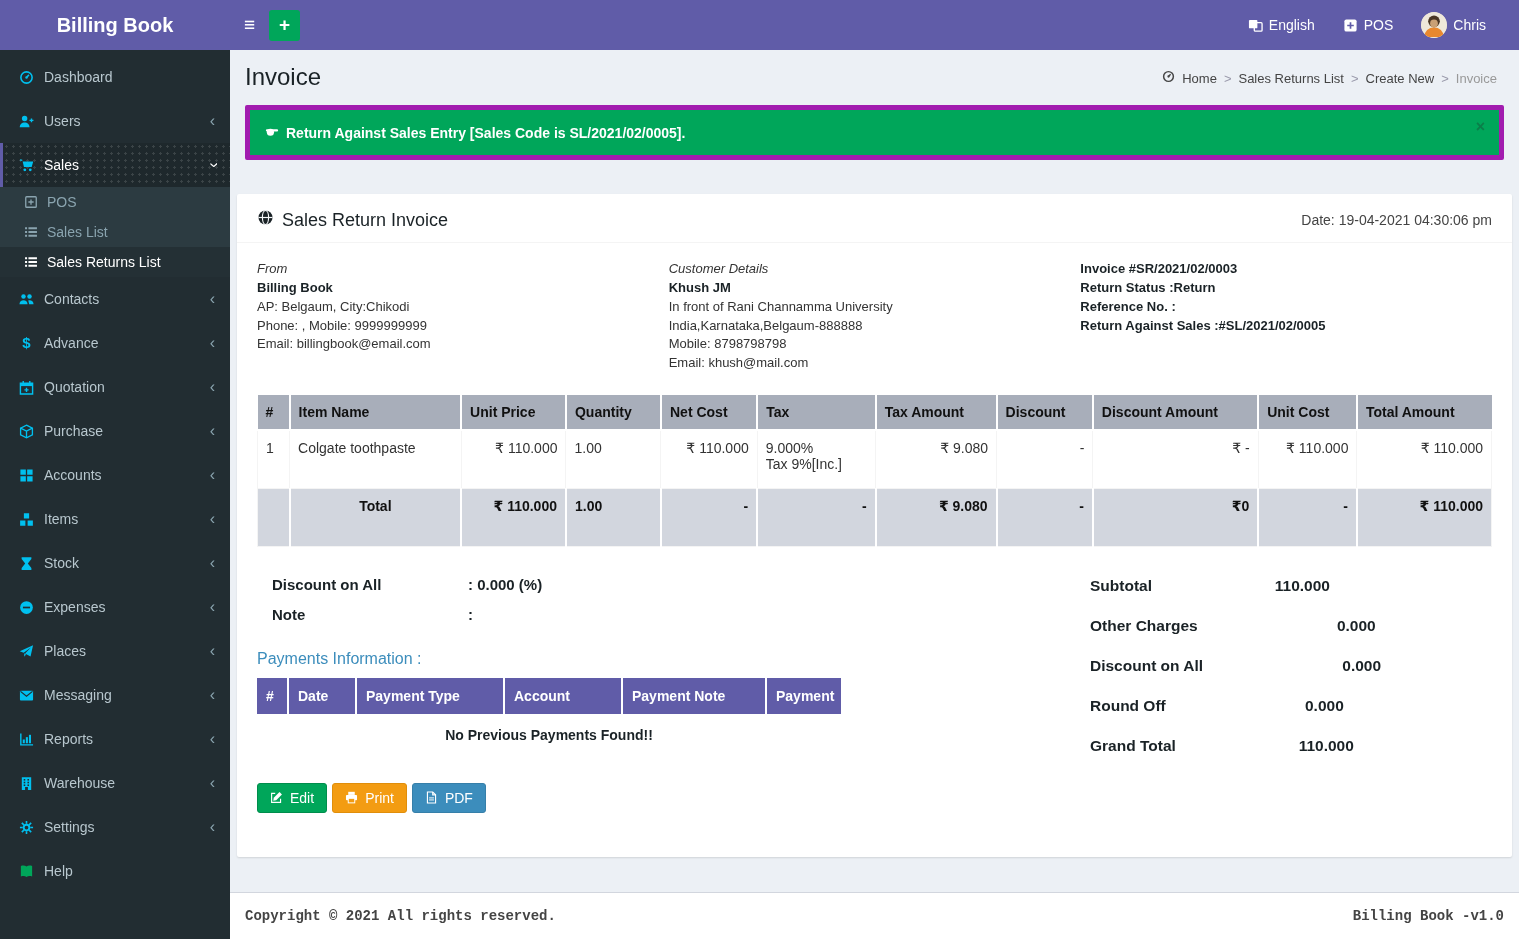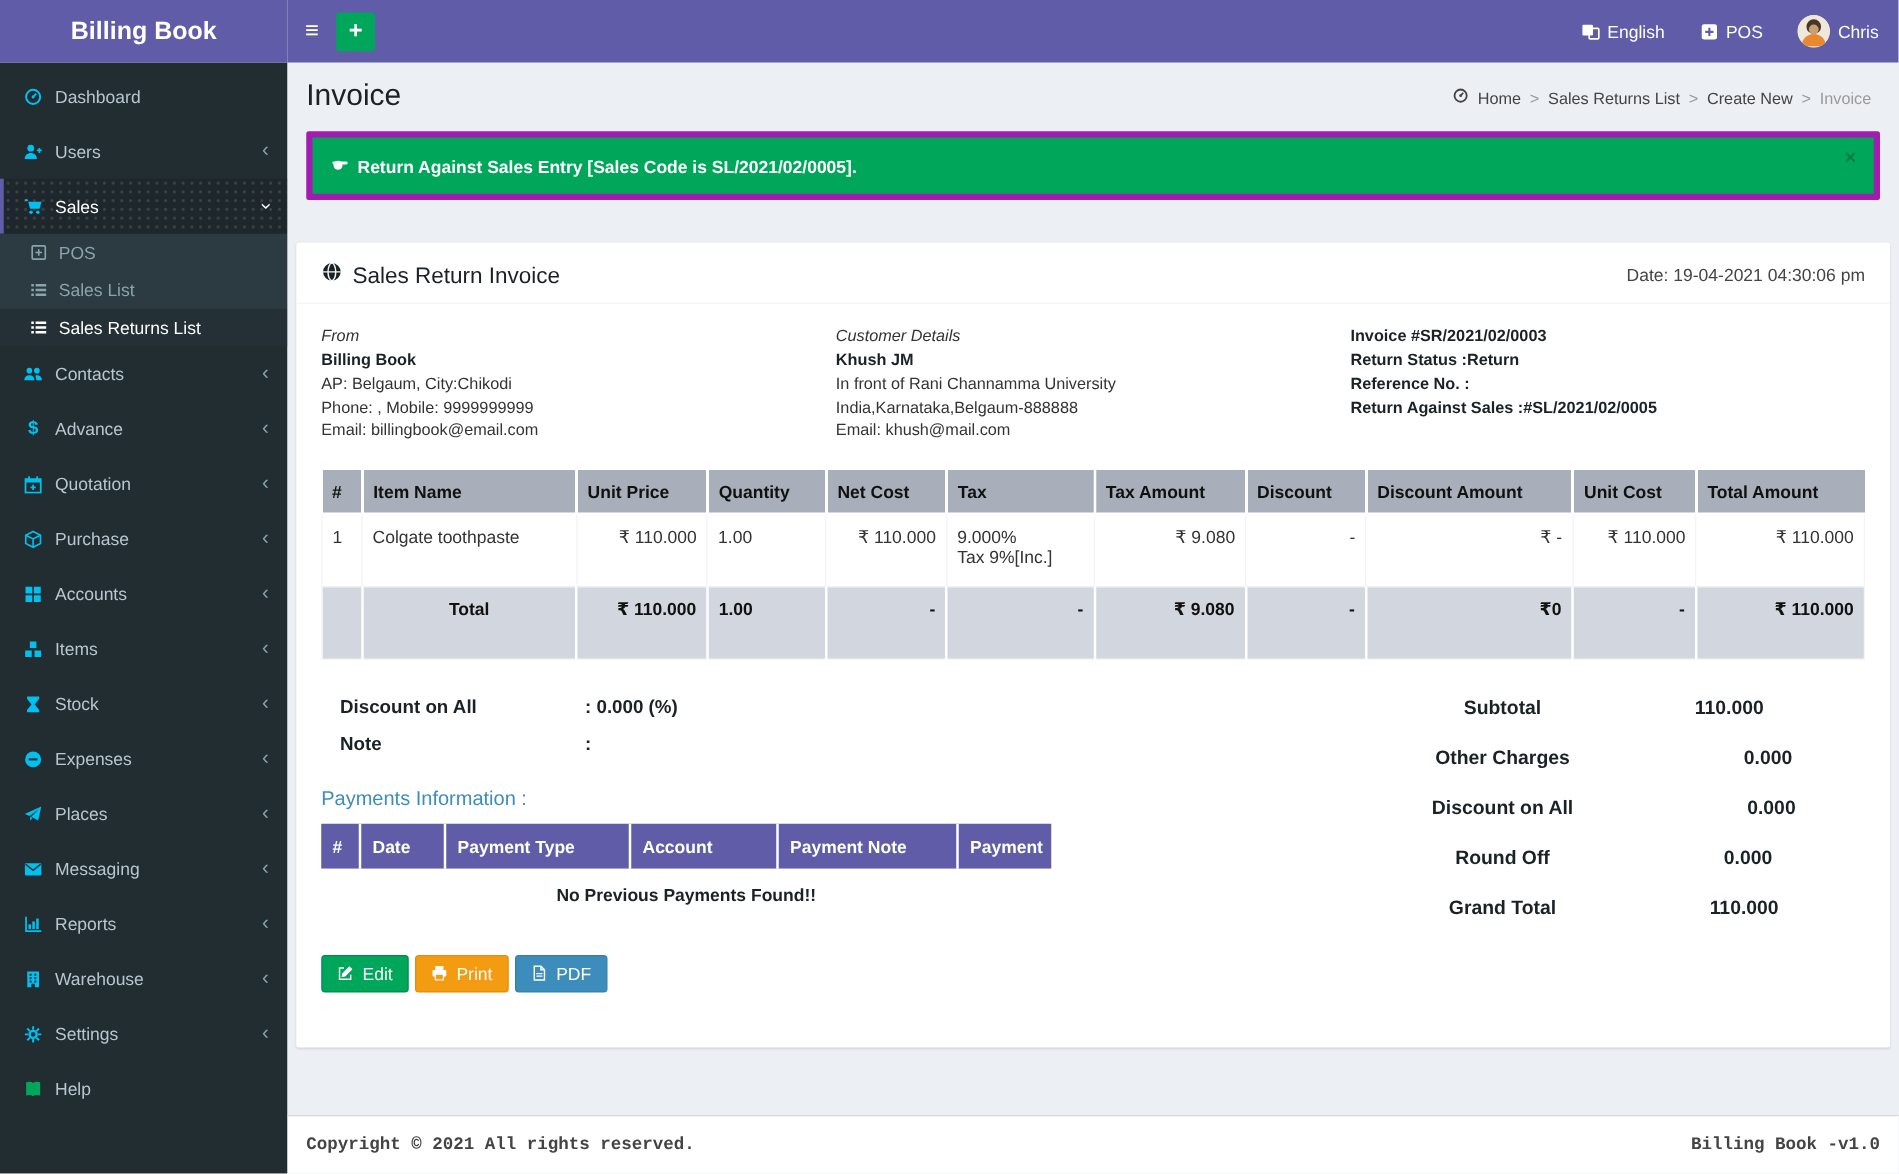--- a/index.html
+++ b/index.html
@@ -9,21 +9,21 @@
 
   
   .topbar { position:absolute; top:0; left:0; right:0; height:50px; z-index:5; }
   .logo { position:absolute; left:0; top:0; width:230px; height:50px; background:#605ca8; color:#fff;
           font-weight:700; font-size:20px; display:flex; align-items:center; justify-content:center; }
   .navbar { position:absolute; left:230px; right:0; top:0; height:50px; background:#605ca8;
             display:flex; align-items:center; }
   .hamburger { color:#fff; font-size:19px; padding:0 14px; cursor:pointer; }
   .plus-btn { width:31px; height:31px; background:#00a65a; border-radius:3px; color:#fff; cursor:pointer;
               display:flex; align-items:center; justify-content:center; font-size:19px; font-weight:700; }
-  .nav-right { margin-left:auto; display:flex; align-items:center; gap:28px; padding-right:16px; }
+  .nav-right { margin-left:auto; display:flex; align-items:center; gap:28px; padding-right:33px; }
   .nav-link { color:#fff; display:flex; align-items:center; gap:6px; cursor:pointer; }
   .nav-link svg { display:block; }
   .avatar { width:26px; height:26px; border-radius:50%; overflow:hidden; background:#e9e2d0; display:block; }
 
   
   .sidebar { position:absolute; left:0; top:50px; bottom:0; width:230px; background:#222d32; overflow:hidden; }
   .smenu { list-style:none; padding-top:5px; }
   .s-item { display:flex; align-items:center; padding:12px 15px 12px 12px; border-left:3px solid transparent;
             color:#b8c7ce; cursor:pointer; line-height:20px; }
   .s-item .icn { width:23px; margin-right:6px; display:inline-flex; justify-content:center; color:#00c0ef; }
@@ -83,21 +83,21 @@
   .kv { display:flex; font-weight:700; color:#1a2226; font-size:15px; margin:13px 0 0 15px; }
   .kv .k { width:196px; }
   .pay-heading { font-size:16px; color:#3c8dbc; margin:27px 0 0; font-weight:400; }
   .pay-table { width:584px; margin-top:10px; font-size:14px; table-layout:fixed; }
   .pay-table th { background:#605ca8; color:#fff; font-weight:700; text-align:left; padding:10px 9px; border-right:2px solid #fff; }
   .pay-table th:last-child { border-right:none; }
   .pay-table .empty { text-align:center; font-weight:700; color:#1a2226; padding:13px; background:#fff; }
   .p1{width:31px} .p2{width:68px} .p3{width:148px} .p4{width:118px} .p5{width:144px} .p6{width:75px}
 
   .summary { width:402px; padding-top:14px; margin-left:auto; }
-  .srow { display:flex; justify-content:center; margin-bottom:22px; font-weight:700; color:#1a2226; font-size:15.5px; }
+  .srow { display:flex; justify-content:flex-start; margin-bottom:22px; font-weight:700; color:#1a2226; font-size:15.5px; }
   .srow .sv { width:178px; text-align:right; }
 
   .actions { display:flex; gap:5px; margin:27px 0 0 0; }
   .btn { display:inline-flex; align-items:center; gap:7px; padding:6px 12px; border-radius:3px; color:#fff;
          font-size:14px; border:1px solid rgba(0,0,0,0.18); cursor:pointer; background:#888; }
   .btn svg { display:block; }
   .btn-edit { background:#00a65a; border-color:#008d4c; }
   .btn-print { background:#f39c12; border-color:#e08e0b; }
   .btn-pdf { background:#3c8dbc; border-color:#367fa9; }
 
@@ -406,20 +406,21 @@
             <div class="info-name">Billing Book</div>
             <div class="info-line">AP: Belgaum, City:Chikodi</div>
             <div class="info-line">Phone: , Mobile: 9999999999</div>
             <div class="info-line">Email: billingbook@email.com</div>
           </div>
           <div class="info-col">
             <div class="info-heading">Customer Details</div>
             <div class="info-name">Khush JM</div>
             <div class="info-line">In front of Rani Channamma University</div>
             <div class="info-line">India,Karnataka,Belgaum-888888</div>
+            <div class="info-line">Mobile: 8798798798</div>
             <div class="info-line">Email: khush@mail.com</div>
           </div>
           <div class="info-col">
             <div class="meta-line">Invoice #SR/2021/02/0003</div>
             <div class="meta-line">Return Status :Return</div>
             <div class="meta-line">Reference No. :</div>
             <div class="meta-line">Return Against Sales :#SL/2021/02/0005</div>
           </div>
         </div>
 

